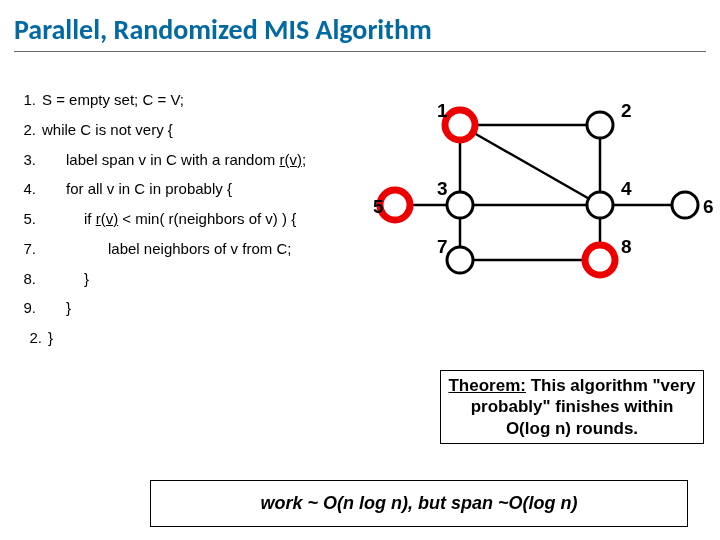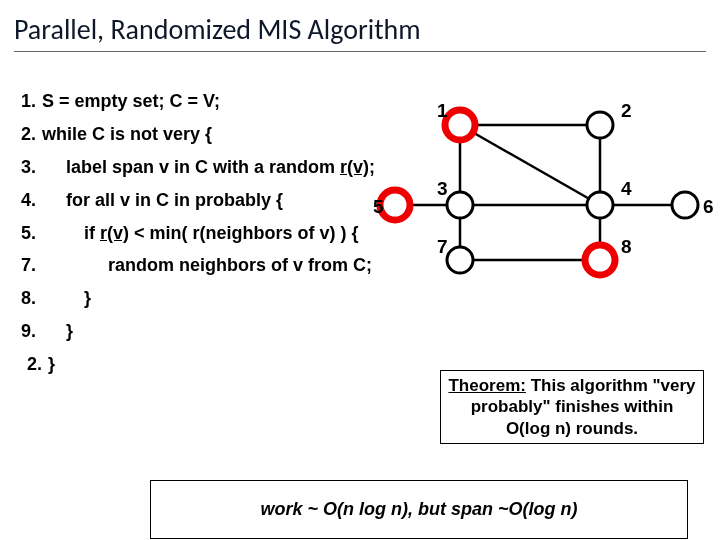--- a/index.html
+++ b/index.html
@@ -8,34 +8,33 @@
     font-family: Arial, Helvetica, sans-serif;
     width: 720px;
     height: 540px;
     box-sizing: border-box;
     background: #fff;
     position: relative;
   }
   .title {
     font-family: Calibri, Arial, sans-serif;
     font-size: 28px;
-    font-weight: 400;
-    color: #0f172a;
+    font-weight: 700;
+    color: #0369a1;
     text-align: left;
     margin: 0 0 4px 0;
   }
   .rule-under {
     border: none;
     border-top: 1px solid #666;
     margin: 0 0 40px 0;
   }
   .algo {
-    font-size: 18px;
+    font-size: 15px;
     line-height: 1.05;
-    font-weight: bold;
   }
   .algo .row {
     margin-bottom: 14px;
     white-space: nowrap;
   }
   .num {
     display: inline-block;
     width: 22px;
     text-align: right;
     margin-right: 6px;
@@ -63,40 +62,40 @@
     text-align: center;
     font-weight: 700;
     line-height: 1.25;
   }
   .workline {
     position: absolute;
     left: 150px;
     top: 480px;
     width: 520px;
     border: 1.5px solid #000;
-    padding: 18px 8px;
+    padding: 12px 8px;
     font-size: 18px;
     font-style: italic;
     font-weight: 700;
     text-align: center;
   }
 </style>
 </head>
 <body>
 
 <h1 class="title">Parallel, Randomized MIS Algorithm</h1>
 <hr class="rule-under">
 
 <div class="algo">
   <div class="row"><span class="num">1.</span><span>S = empty set;  C = V;</span></div>
   <div class="row"><span class="num">2.</span><span>while  C  is not very {</span></div>
   <div class="row"><span class="num">3.</span><span class="ind1"><span>label span v in C with a random </span><span class="u">r(v)</span><span>;</span></span></div>
   <div class="row"><span class="num">4.</span><span class="ind1">for all v in C in probably {</span></div>
   <div class="row"><span class="num">5.</span><span class="ind2"><span>if </span><span class="u">r(v)</span><span> &lt; min( r(neighbors of v) ) {</span></span></div>
-  <div class="row"><span class="num">7.</span><span class="ind3">random neighbors of v from C;</span></div>
+  <div class="row"><span class="num">7.</span><span class="ind3">label neighbors of v from C;</span></div>
   <div class="row"><span class="num">8.</span><span class="ind2">}</span></div>
   <div class="row"><span class="num">9.</span><span class="ind1">}</span></div>
   <div class="row"><span class="num" style="width:28px">2.</span><span>}</span></div>
 </div>
 
 <div class="graph">
 <svg width="290" height="200">
   <g stroke="#000" stroke-width="2.5">
     <line x1="35" y1="30" x2="175" y2="30"></line>
     <line x1="35" y1="30" x2="35" y2="110"></line>

